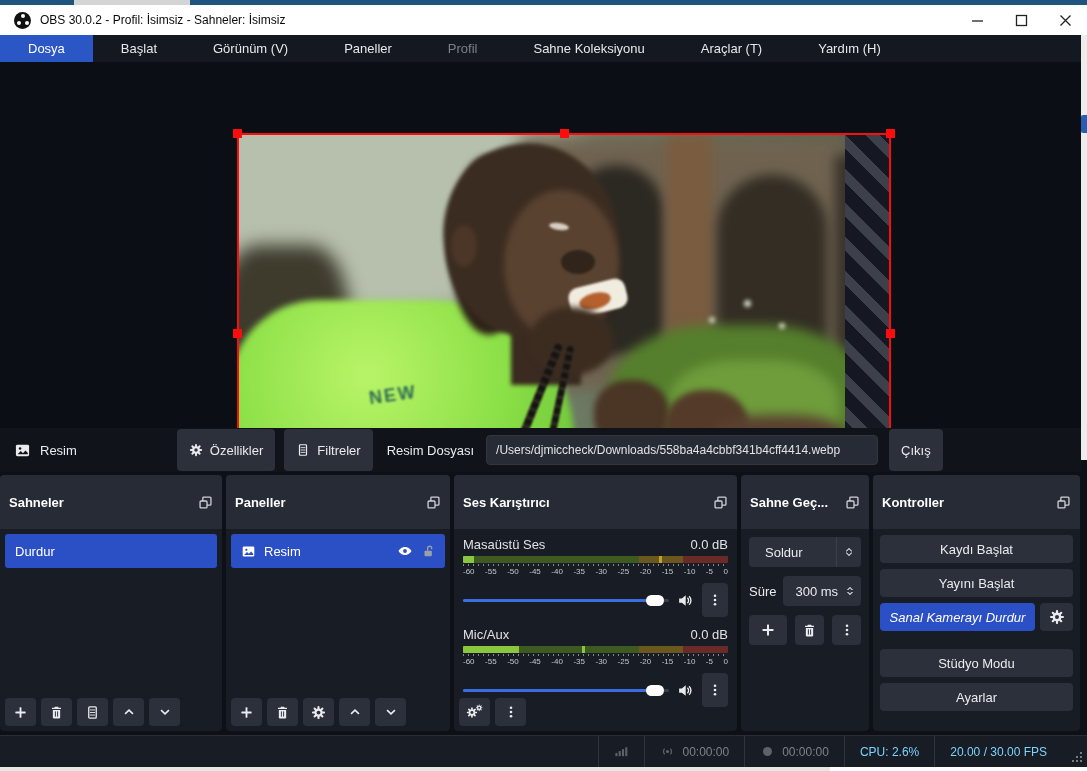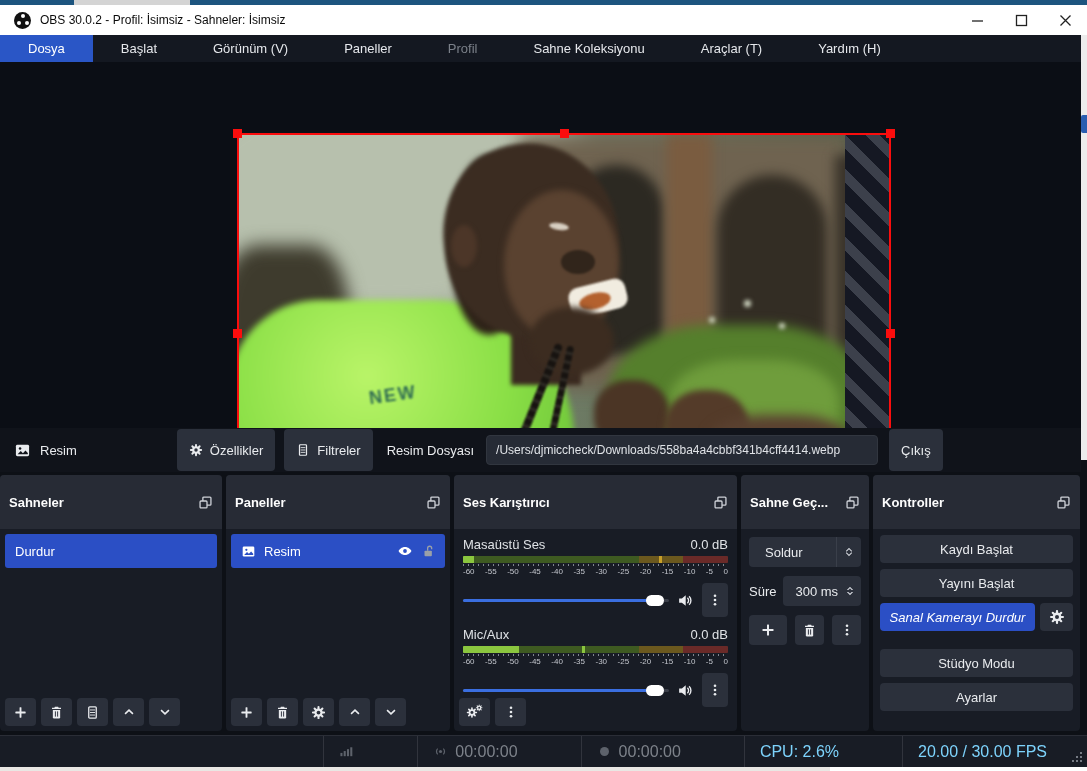--- a/index.html
+++ b/index.html
@@ -83,21 +83,21 @@
   .ctl-body{padding:6px 7px;}
   .ctl-btn{height:28px;margin-bottom:6px;background:#2b303b;border-radius:4px;display:flex;
     align-items:center;justify-content:center;font-size:13px;color:#e9ebee;overflow:hidden;white-space:nowrap;}
   .ctl-row{display:flex;gap:5px;margin-bottom:6px;}
   .ctl-row .ctl-btn{margin-bottom:12px;font-style:italic;}
   .vcam{flex:1;background:#2b4fc5;color:#fff;}
   .gear-sq{width:33px;height:28px;background:#2b303b;border-radius:4px;display:flex;align-items:center;justify-content:center;}
   
   .statusbar{position:absolute;left:0;top:735px;width:1087px;height:32px;background:#181c25;
     border-top:1px solid #2a2d36;display:flex;align-items:stretch;justify-content:flex-end;
-    font-size:16px;color:#7d828a;box-sizing:border-box;gap:48px;}
+    font-size:12px;color:#7d828a;box-sizing:border-box;}
   .sb-sec{display:flex;align-items:center;gap:7px;padding:0 15px;border-left:1px solid #31343d;}
   .sb-bright{color:#7dd3fc;}
   .grip{position:absolute;right:5px;bottom:5px;width:10px;height:10px;}
   .grip i{position:absolute;width:2px;height:2px;background:#767b84;}
   .grip i:nth-child(1){right:0;bottom:0}.grip i:nth-child(2){right:0;bottom:4px}
   .grip i:nth-child(3){right:4px;bottom:0}.grip i:nth-child(4){right:0;bottom:8px}
   .grip i:nth-child(5){right:8px;bottom:0}.grip i:nth-child(6){right:4px;bottom:4px}
   .bottom-strip{position:absolute;left:0;top:767px;width:1087px;height:4px;background:#e9e7e4;}
   .bottom-strip i{position:absolute;left:830px;top:0;width:257px;height:4px;background:#fff;}
 </style>

